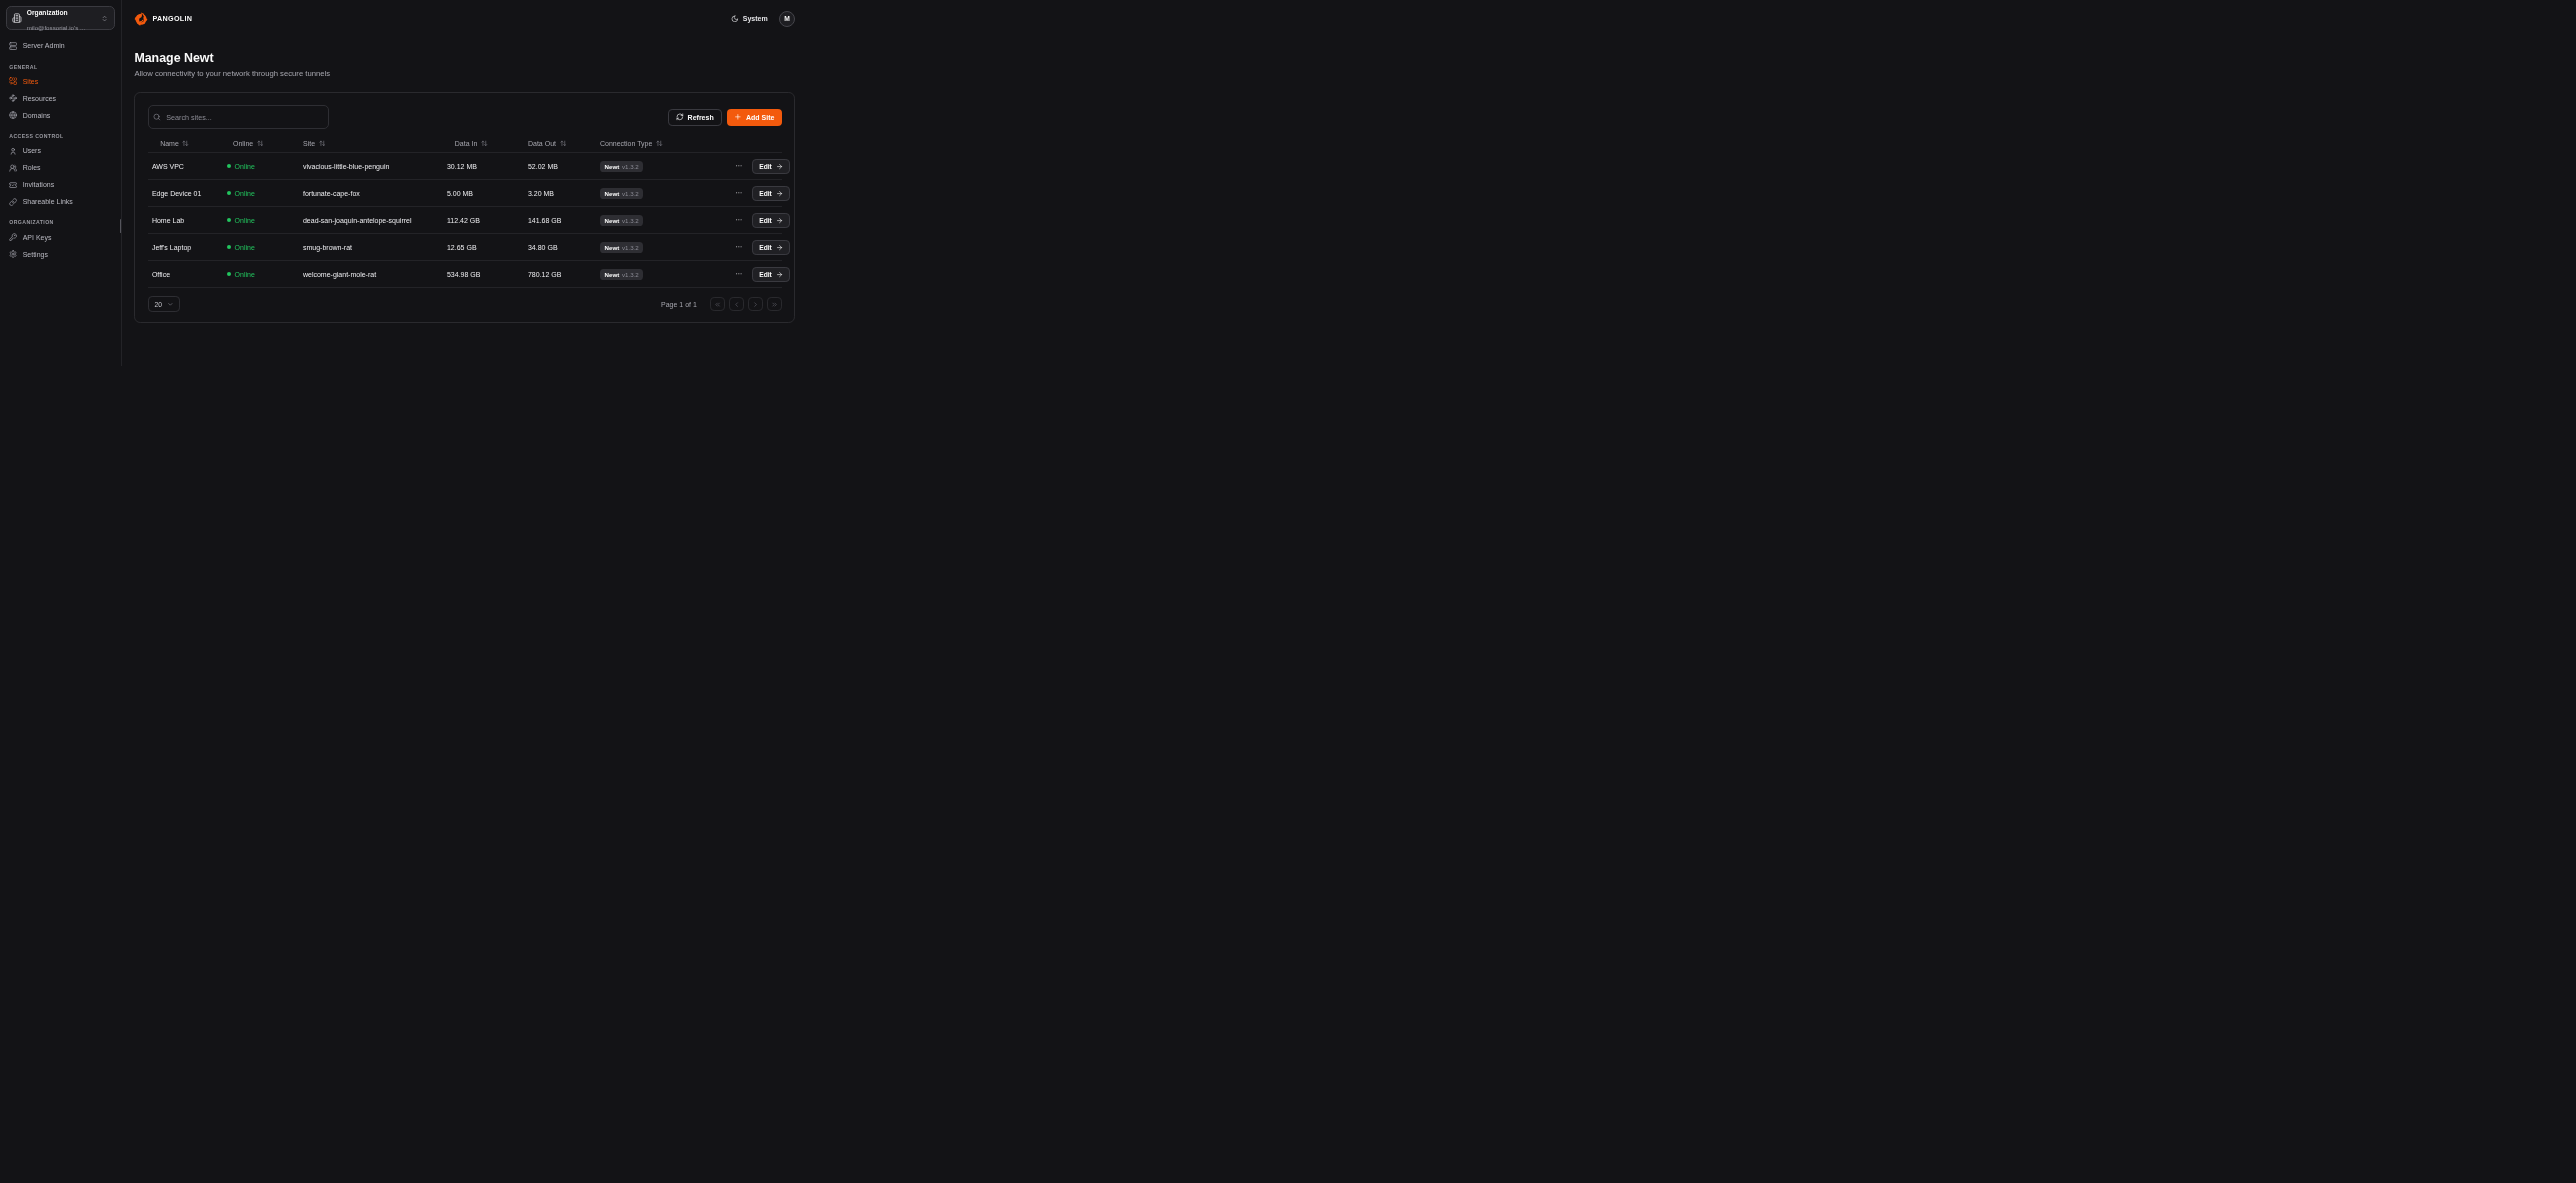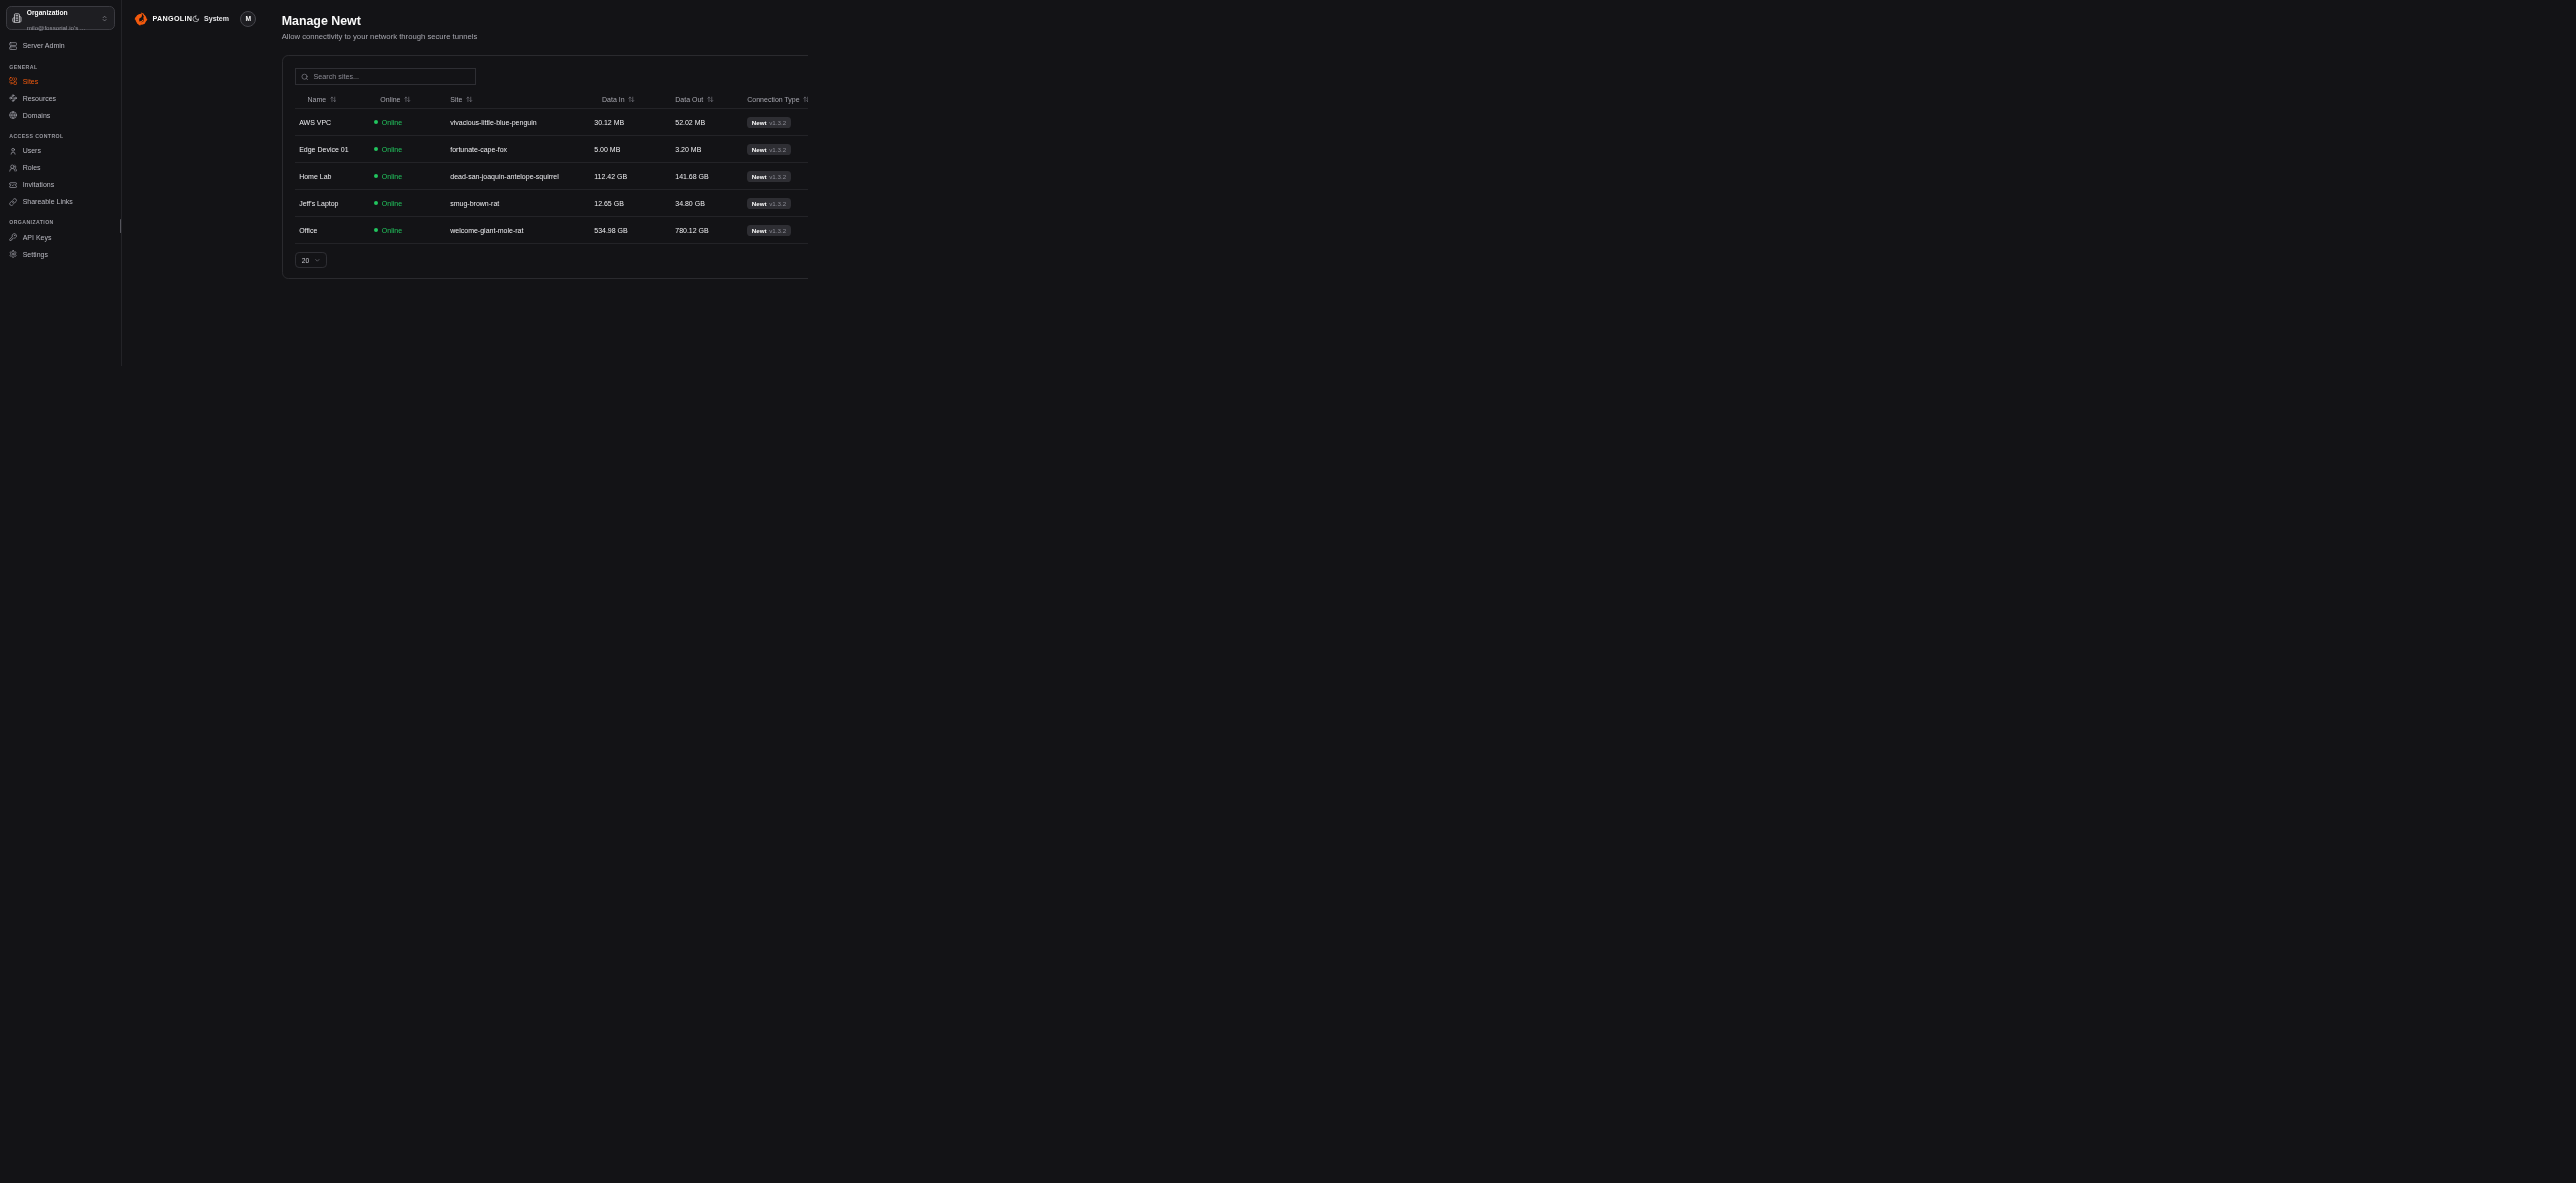--- a/index.html
+++ b/index.html
@@ -41,21 +41,21 @@
     margin-top:9.3px; padding:0 3.1px 3.1px 3.1px;
     font-size:5.2px; font-weight:bold; letter-spacing:0.4px;
     color:#9a9aa1;
   }
   .scroll-thumb {
     position:absolute; right:0px; top:219px; width:1.5px; height:14px;
     background:#55555c; border-radius:1px;
   }
 
   
-  .main { flex:1; display:flex; flex-direction:row; min-width:0; }
+  .main { flex:1; display:flex; flex-direction:column; min-width:0; }
   .topbar {
     height:37px; display:flex; align-items:center; justify-content:space-between;
     padding:0 13px 0 12.4px;
   }
   .brand { display:flex; align-items:center; gap:4.1px; }
   .brand-name { font-size:7.2px; font-weight:bold; letter-spacing:0.3px; color:#fafafa; }
   .top-right { display:flex; align-items:center; gap:11.3px; }
   .theme-toggle {
     display:flex; align-items:center; gap:4.1px; background:none; border:none;
     color:#e4e4e7; font-size:7px; font-weight:600; font-family:inherit; cursor:pointer;
@@ -77,22 +77,22 @@
     border:0.5px solid #2a2a2e; border-radius:6.2px;
     background:#131316;
     padding:12.4px 12.4px 10.3px 12.4px;
   }
   .card-toolbar { display:flex; align-items:center; }
   .search-wrap { position:relative; width:181px; }
   .search-wrap .ic {
     position:absolute; left:5.7px; top:50%; transform:translateY(-50%); color:#8b8b94;
   }
   .search-input {
-    width:100%; height:17px;
-    background:transparent; border:0.5px solid #2e2e33; border-radius:0;
+    width:100%; height:24px;
+    background:transparent; border:0.5px solid #2e2e33; border-radius:5px;
     padding:0 6.2px 0 17.5px; color:#e4e4e7; font-size:7.2px; font-family:inherit;
   }
   .search-input::placeholder { color:#8b8b94; }
   .toolbar-spacer { flex:1; }
   .btn {
     display:inline-flex; align-items:center; gap:4.1px; height:17px;
     border-radius:4.1px; font-size:7px; font-weight:600; font-family:inherit;
     cursor:pointer; padding:0 7.2px;
   }
   .btn-outline { background:transparent; border:0.5px solid #3a3a40; color:#fafafa; }

